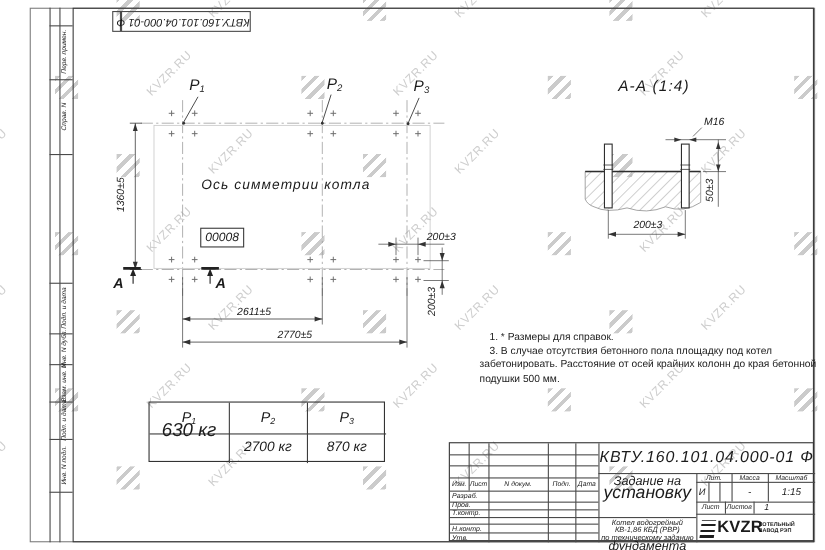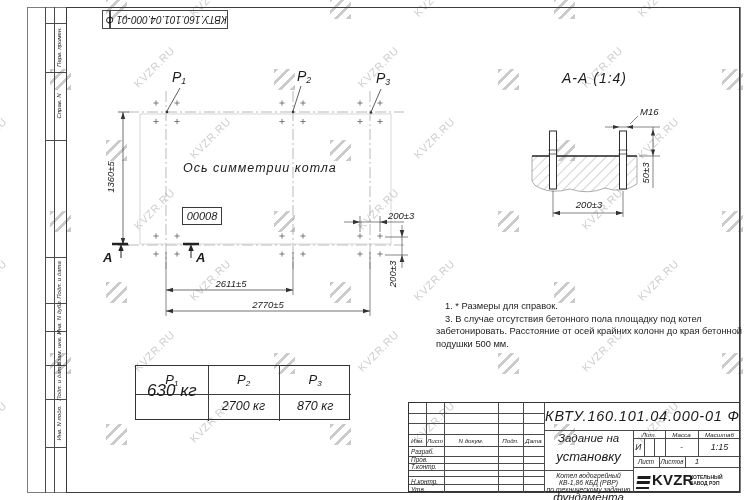--- a/index.html
+++ b/index.html
@@ -235,21 +235,21 @@
   </div>
 
   <div id="notes" class="abs">
       <p>1. * Размеры для справок.</p>
       <p>3. В случае отсутствия бетонного пола площадку под котел забетонировать. Расстояние от осей крайних колонн до края бетонной подушки 500 мм.</p>
     </div>
 
   <div id="tb" class="abs">
     <div class="t c" style="left:135px;top:0;width:197px;height:27px;line-height:27px;font-size:14.5px;letter-spacing:.8px;">КВТУ.160.101.04.000-01  Ф</div>
     <div class="t c" style="left:135px;top:29px;width:89px;font-size:11.5px;">Задание на</div>
-    <div class="t c" style="left:135px;top:47px;width:89px;font-size:13px;">установку</div>
+    <div class="t c" style="left:135px;top:37px;width:89px;font-size:16px;">установку</div>
     <div class="t c" style="left:135px;top:54px;width:89px;font-size:11.5px;margin-top:34px;">фундамента</div>
     <div class="t c" style="left:135px;top:68.5px;width:89px;font-size:6.8px;">Котел водогрейный</div>
     <div class="t c" style="left:135px;top:75.5px;width:89px;font-size:6.8px;">КВ-1,86 КБД (РВР)</div>
     <div class="t c" style="left:135px;top:82.5px;width:89px;font-size:6.8px;">по техническому заданию</div>
     <div class="t c" style="left:0;top:34.5px;width:17px;font-size:6.2px;">Изм.</div>
     <div class="t c" style="left:17px;top:34.5px;width:18px;font-size:6.2px;">Лист</div>
     <div class="t c" style="left:35px;top:34.5px;width:54px;font-size:6.2px;">N докум.</div>
     <div class="t c" style="left:89px;top:34.5px;width:25px;font-size:6.2px;">Подп.</div>
     <div class="t c" style="left:114px;top:34.5px;width:21px;font-size:6.2px;">Дата</div>
     <div class="t" style="left:2px;top:44.5px;font-size:6.4px;">Разраб.</div>

